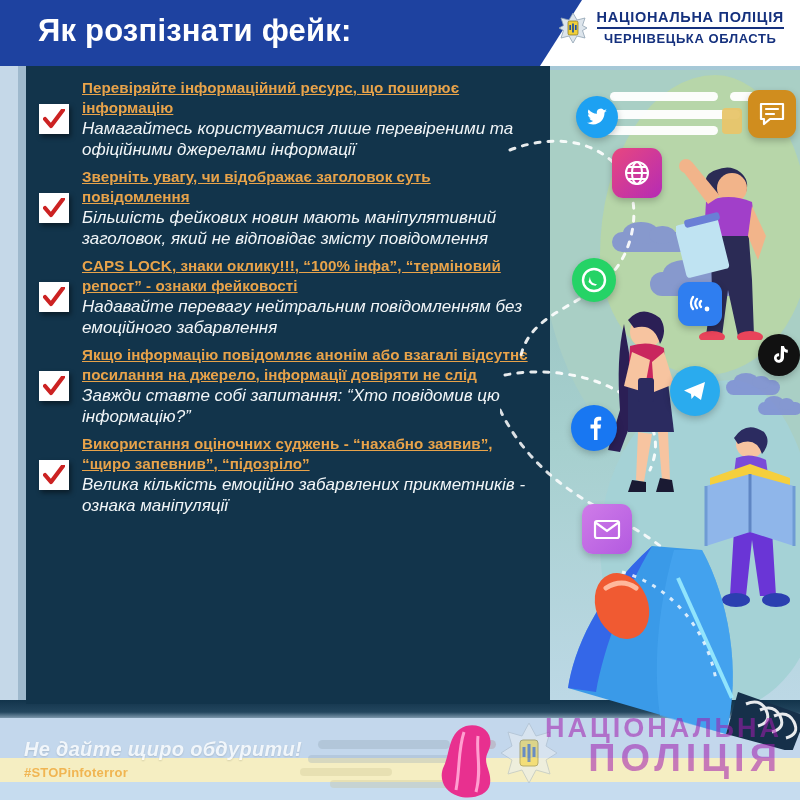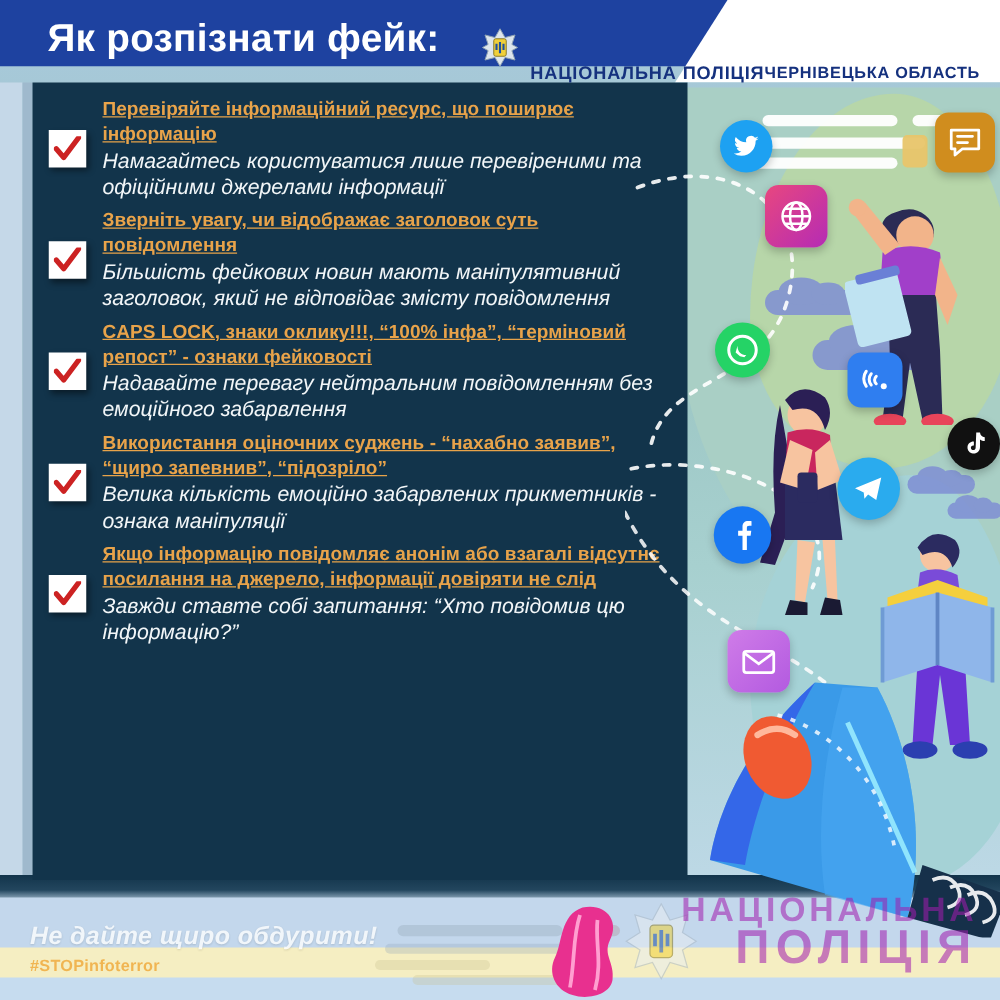--- a/index.html
+++ b/index.html
@@ -22,29 +22,29 @@
     background:#b7d6a8;border-radius:55% 45% 50% 50% / 60% 55% 45% 40%;opacity:.95;}
   .bg-teal-blob{position:absolute;left:600px;top:380px;width:220px;height:330px;
     background:#a5d2d6;border-radius:60% 40% 45% 55% / 50% 60% 40% 50%;}
   .bg-band-blue{position:absolute;left:0;right:0;top:718px;height:44px;background:#c3d7ec;}
   .bg-band-yellow{position:absolute;left:0;right:0;top:758px;height:26px;background:#f5eec2;}
   .bg-band-bottom{position:absolute;left:0;right:0;top:782px;height:18px;background:#c6dcef;}
   .bg-dark-strip{position:absolute;left:0;right:0;top:700px;height:22px;
     background:linear-gradient(180deg,#12344b 0%,#23465e 55%,#b9cfe2 100%);}
 
   
-  .header{position:absolute;left:0;top:0;width:800px;height:53px;background:#1e42a0;z-index:20;}
+  .header{position:absolute;left:0;top:0;width:800px;height:66px;background:#1e42a0;z-index:20;}
   .header-wedge{position:absolute;right:0;top:0;width:260px;height:66px;background:#ffffff;
     clip-path:polygon(42px 0,260px 0,260px 66px,0 66px);}
   .header-wedge-inner{position:absolute;right:0;top:0;width:250px;height:66px;background:#ffffff;
     clip-path:polygon(36px 0,250px 0,250px 66px,0 66px);}
   .header-title{position:absolute;left:38px;top:13px;color:#ffffff;font-size:31px;font-weight:bold;
     letter-spacing:.2px;white-space:nowrap;}
   .brand{position:absolute;right:16px;top:8px;display:flex;align-items:center;gap:9px;}
-  .brand-text{display:flex;align-items:stretch;margin-top:42px;}
+  .brand-text{display:flex;flex-direction:column;align-items:stretch;}
   .brand-l1{color:#15317e;font-size:14.5px;font-weight:bold;letter-spacing:.7px;
     text-align:center;line-height:18px;white-space:nowrap;}
   .brand-rule{height:2px;background:#15317e;margin:1px 0 2px;}
   .brand-l2{color:#15317e;font-size:13px;font-weight:bold;letter-spacing:.6px;
     text-align:center;line-height:16px;white-space:nowrap;}
 
   
   .badge{position:relative;width:30px;height:32px;flex:0 0 auto;}
   .badge svg{display:block;}
 
@@ -329,36 +329,36 @@
 
     <div class="tip">
       <div class="check-wrap">
         <div class="check-box">
           <svg width="22" height="20" viewBox="0 0 22 20" aria-hidden="true">
             <path d="M2 10 L8 17 L20 1" stroke="#cc2222" stroke-width="4.2" fill="none" stroke-linecap="round" stroke-linejoin="round"></path>
           </svg>
         </div>
       </div>
       <div class="tip-body">
+        <p class="tip-head">Якщо інформацію повідомляє анонім або взагалі відсутнє посилання на джерело, інформації довіряти не слід</p>
+        <p class="tip-sub">Завжди ставте собі запитання: “Хто повідомив цю інформацію?”</p>
+      </div>
+    </div>
+
+    <div class="tip">
+      <div class="check-wrap">
+        <div class="check-box">
+          <svg width="22" height="20" viewBox="0 0 22 20" aria-hidden="true">
+            <path d="M2 10 L8 17 L20 1" stroke="#cc2222" stroke-width="4.2" fill="none" stroke-linecap="round" stroke-linejoin="round"></path>
+          </svg>
+        </div>
+      </div>
+      <div class="tip-body">
         <p class="tip-head">Використання оціночних суджень - “нахабно заявив”, “щиро запевнив”, “підозріло”</p>
         <p class="tip-sub">Велика кількість емоційно забарвлених прикметників - ознака маніпуляції</p>
-      </div>
-    </div>
-
-    <div class="tip">
-      <div class="check-wrap">
-        <div class="check-box">
-          <svg width="22" height="20" viewBox="0 0 22 20" aria-hidden="true">
-            <path d="M2 10 L8 17 L20 1" stroke="#cc2222" stroke-width="4.2" fill="none" stroke-linecap="round" stroke-linejoin="round"></path>
-          </svg>
-        </div>
-      </div>
-      <div class="tip-body">
-        <p class="tip-head">Якщо інформацію повідомляє анонім або взагалі відсутнє посилання на джерело, інформації довіряти не слід</p>
-        <p class="tip-sub">Завжди ставте собі запитання: “Хто повідомив цю інформацію?”</p>
       </div>
     </div>
 
   </div>
 
   <div class="header">
     <div class="header-wedge"></div>
     <div class="header-wedge-inner"></div>
     <div class="header-title">Як розпізнати фейк:</div>
     <div class="brand">

